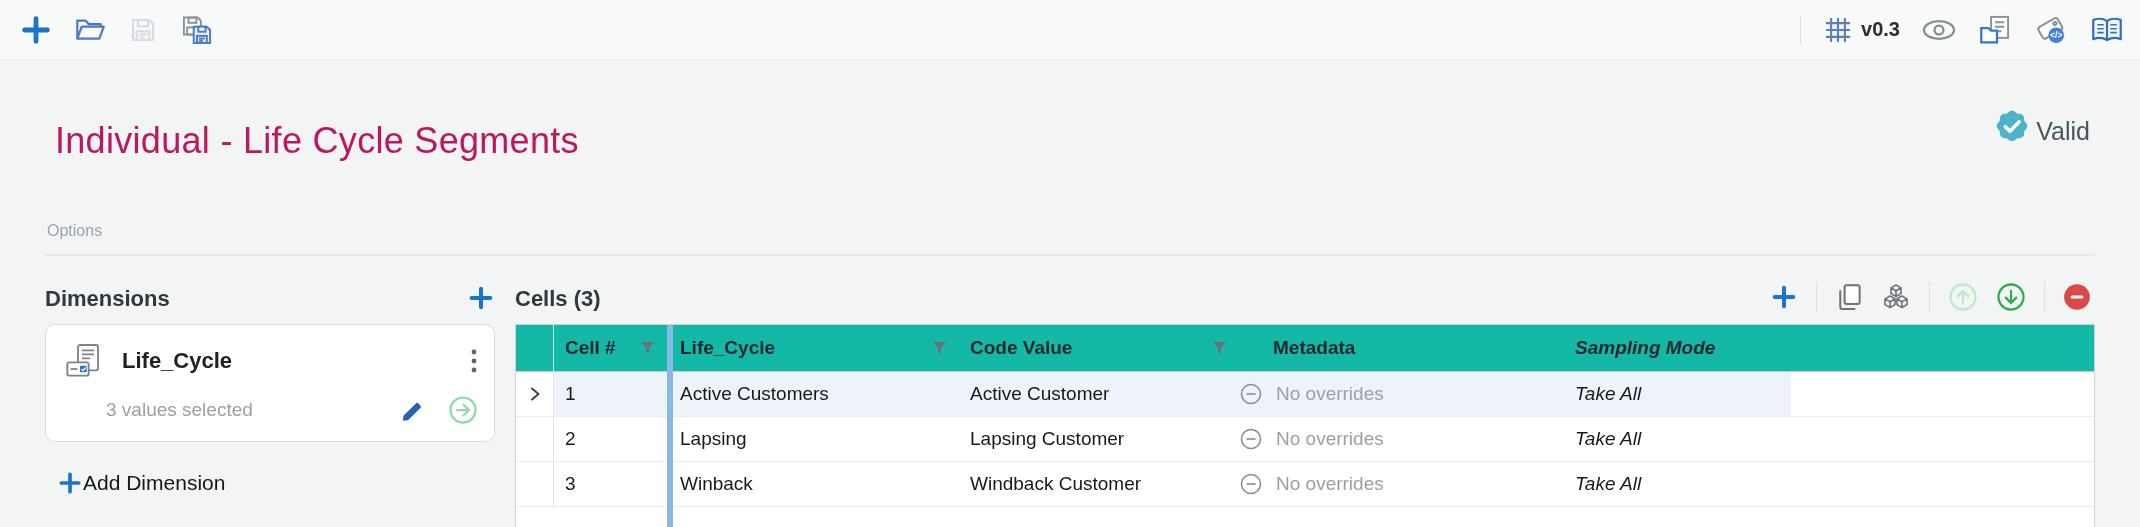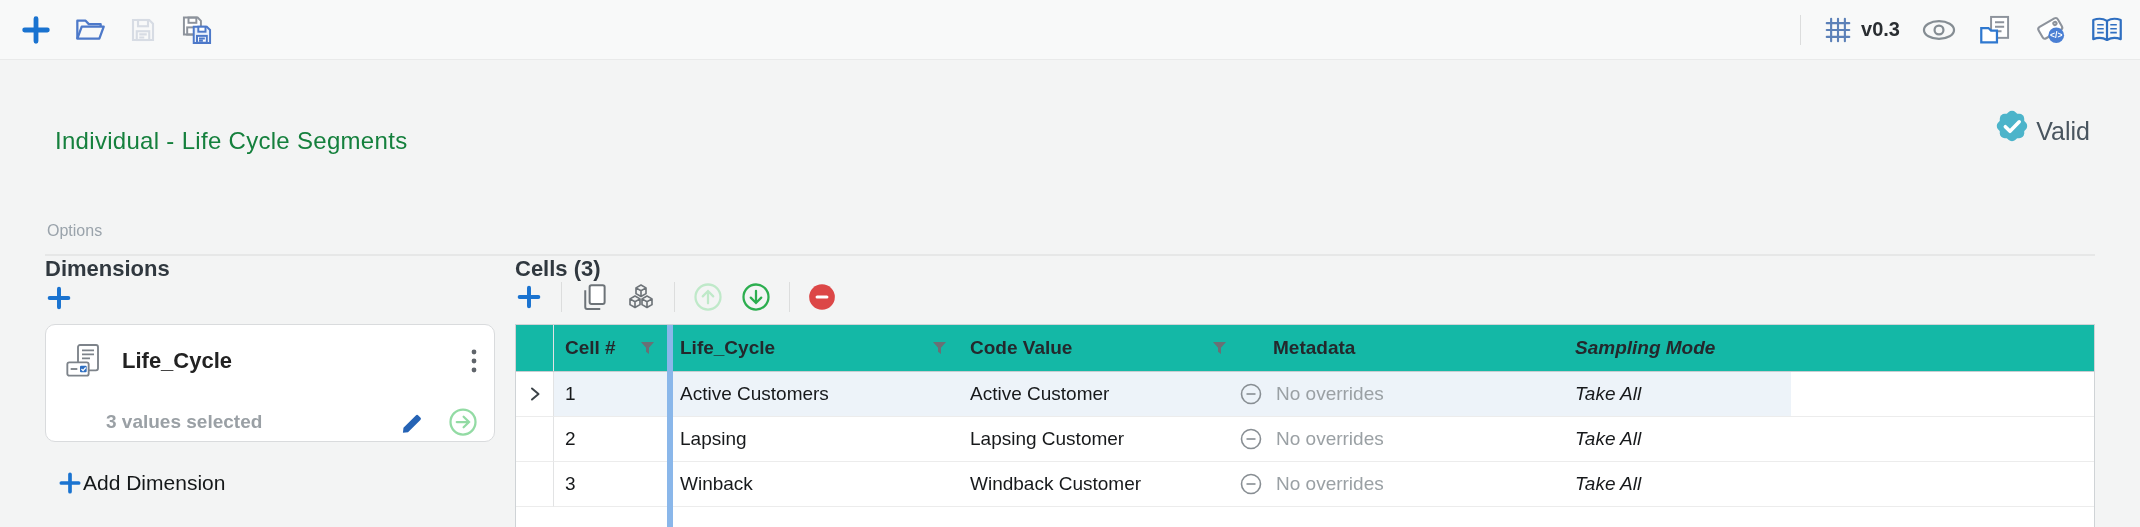--- a/index.html
+++ b/index.html
@@ -10,40 +10,40 @@
 
   
   .app-toolbar { height:60px; background:#f8f9f9; border-bottom:1px solid #e9eaea; display:flex; align-items:center; justify-content:space-between; padding:0 16px 0 20px; }
   .tb-group { display:flex; align-items:center; gap:22px; }
   .tb-sep { width:1px; height:30px; background:#dcdddd; }
   .version-group { display:flex; align-items:center; gap:8px; }
   .version-label { font-size:20px; font-weight:700; color:#2a2e32; }
 
   
   .title-row { height:132px; display:flex; align-items:center; justify-content:space-between; padding:0 50px 0 55px; }
-  .page-title { font-size:24px; font-weight:400; color:#15803d; letter-spacing:0.3px;margin-top:29px; }
+  .page-title { font-size:36px; font-weight:400; color:#be185d; letter-spacing:0.3px;margin-top:29px; }
   .status-badge { display:flex; align-items:flex-end; gap:4px; }
   .status-label { font-size:25px; color:#49555f; }
 
   
   .tabbar { margin:0 45px; height:64px; display:flex; align-items:flex-end; border-bottom:2px solid #e6e7e7; }
   .tab { background:none; border:none; cursor:pointer; font-family:inherit; font-size:16px; padding:0 2px 16px 2px; margin-bottom:-2px; color:#9aa3ab; }
   .tab + .tab { margin-left:44px; }
   .tab.active { color:#3d4b57; font-weight:700; border-bottom:4px solid #3f4d59; padding-bottom:13px; }
 
   
   .content { display:flex; padding:0 45px; gap:20px; align-items:flex-start; }
-  .panel-head { height:56px; display:flex; align-items:flex-start; justify-content:space-between;flex-direction:column; }
+  .panel-head { height:56px; display:flex; align-items:flex-end; justify-content:space-between; }
   .panel-title { font-size:22px; font-weight:700; color:#30383f; }
 
   .left-panel { width:450px; flex:0 0 450px; }
   .dim-card { margin-top:12px; background:#fff; border:1px solid #d9dbdd; border-radius:10px; padding:18px 16px 20px 20px; height:118px; }
   .card-row1 { display:flex; align-items:center; gap:16px; }
   .dim-name { font-size:22px; font-weight:700; color:#222; flex:1; }
-  .card-row2 { display:flex; align-items:center; margin-top:28px; padding-left:40px;font-weight:bold; }
+  .card-row2 { display:flex; align-items:center; margin-top:16px; padding-left:40px; }
   .dim-subtitle { font-size:19px; color:#9aa0a5; flex:1; }
   .add-dim { margin-top:28px; display:flex; align-items:center; background:none; border:none; cursor:pointer; font-family:inherit; font-size:21px; color:#151819; padding-left:12px; }
 
   .right-panel { flex:1; min-width:0; }
   .cells-toolbar { display:flex; align-items:center; gap:18px; padding-right:4px; }
 
   
   .table { position:relative; margin-top:12px; background:#14b8a6; border:1px solid #cfd3d6; border-bottom:none; }
   .col-marker { position:absolute; left:151px; top:0; bottom:0; width:6px; background:#8ab7ea; z-index:3; }
   .thead { display:flex; height:47px; border-bottom:1px solid #c8cdd1; }

